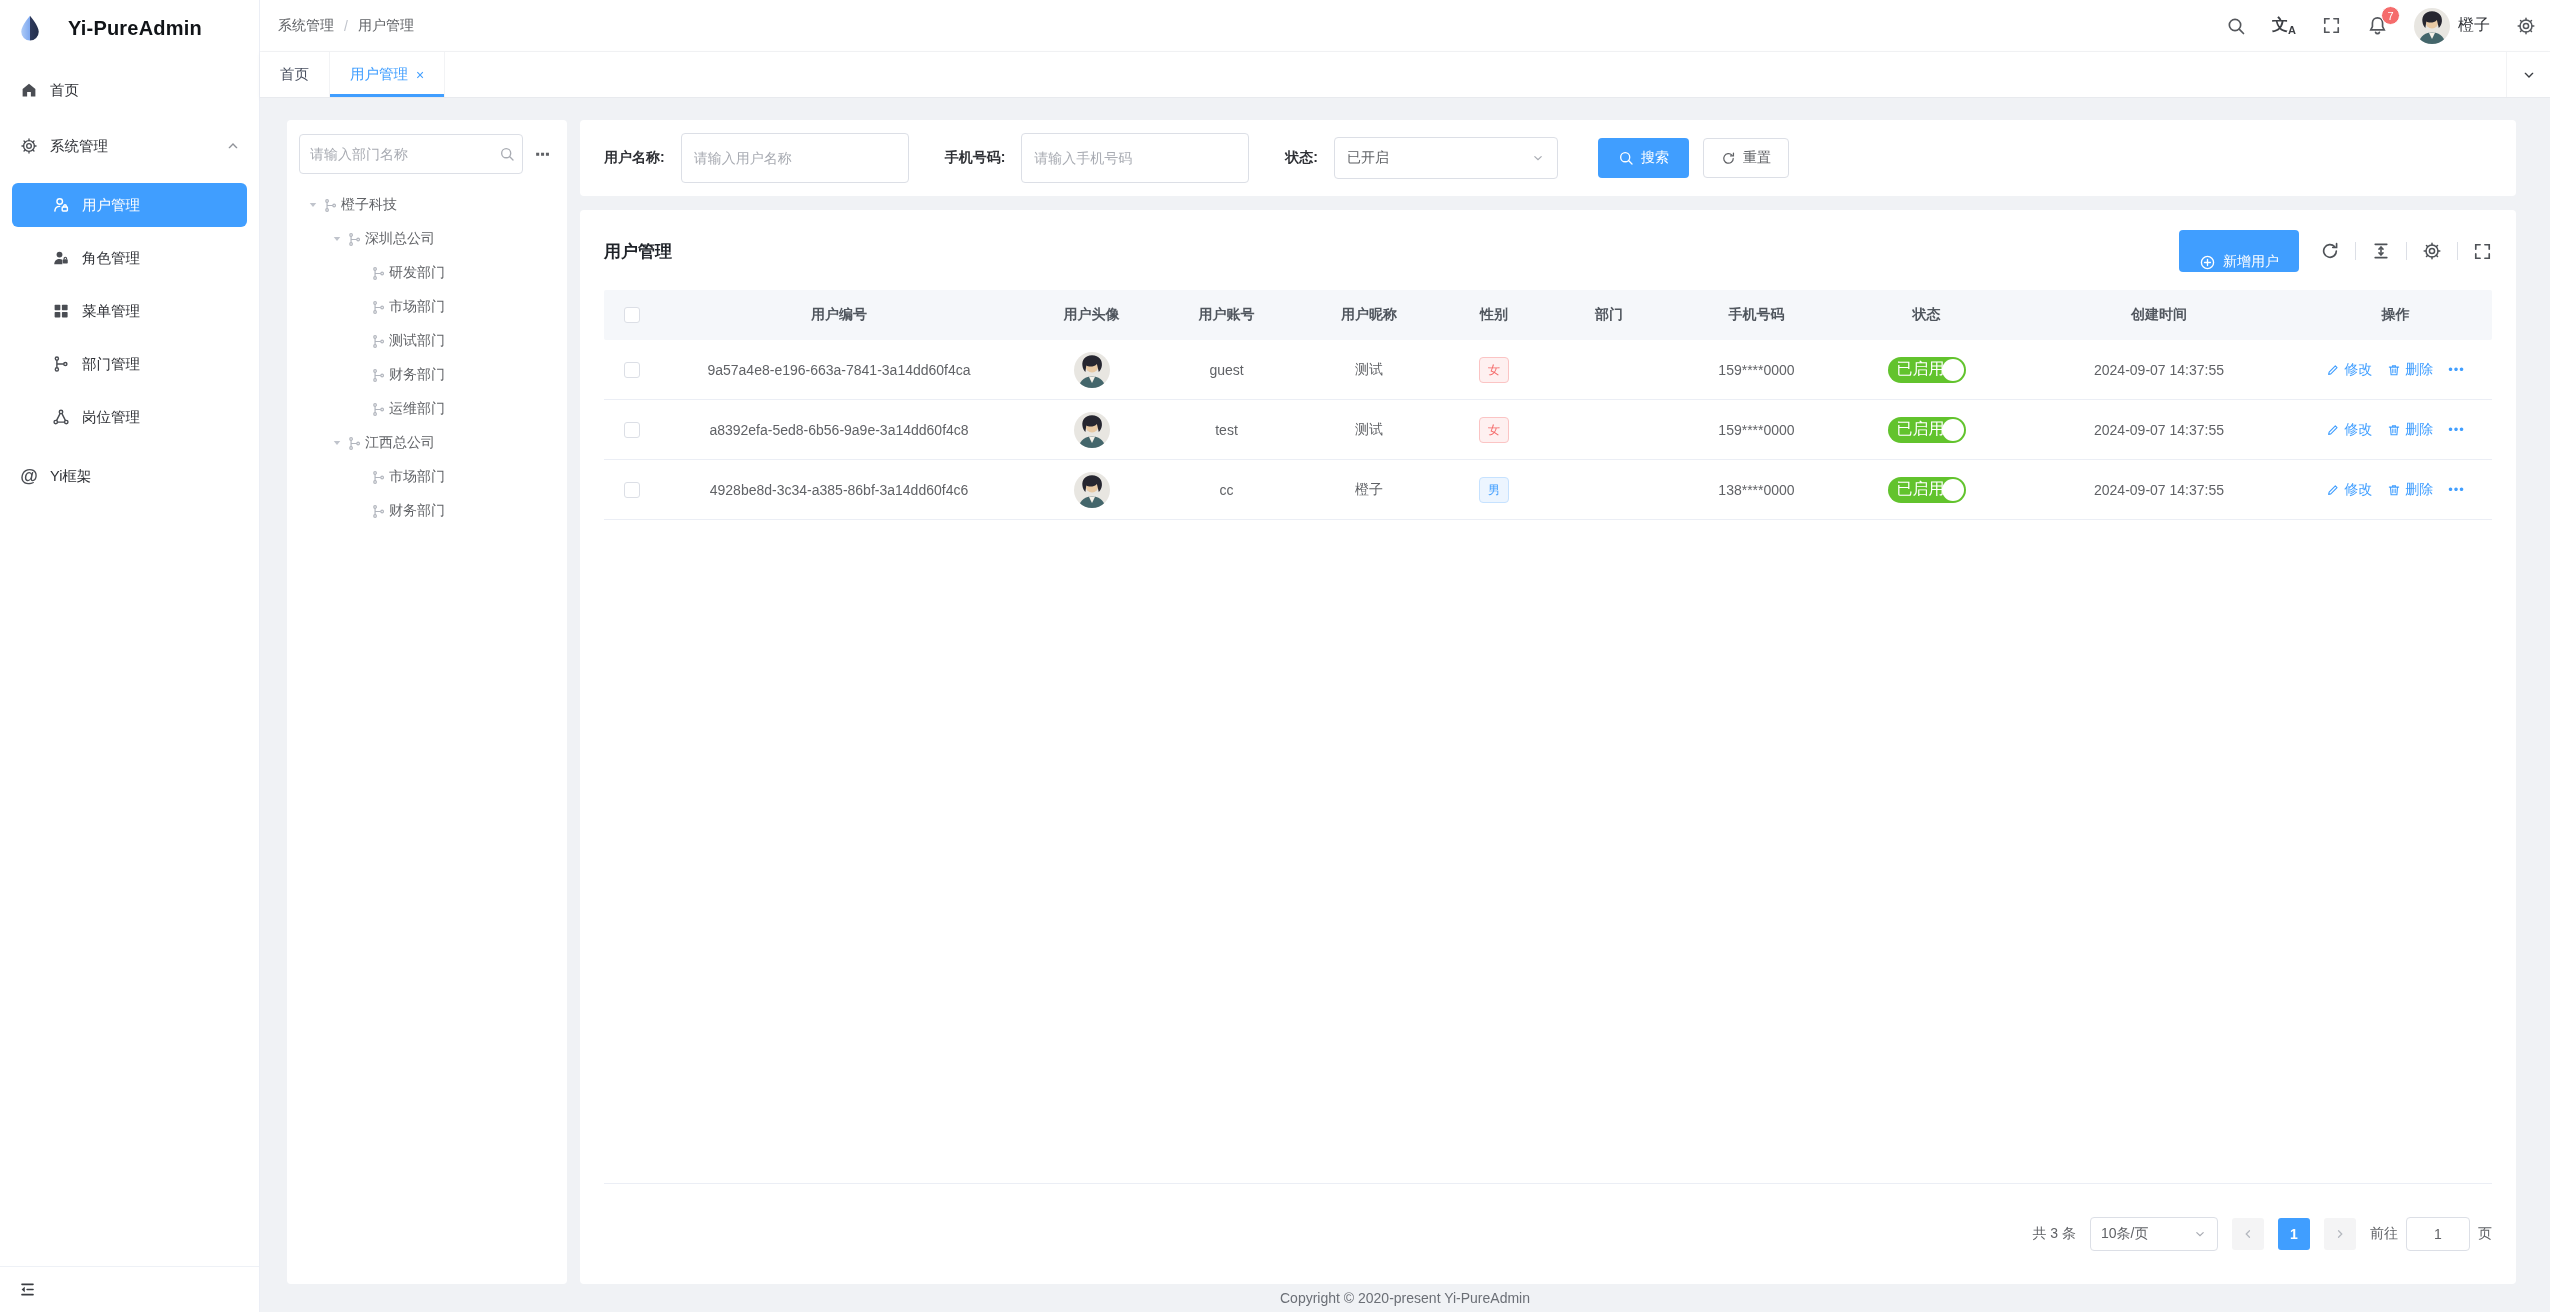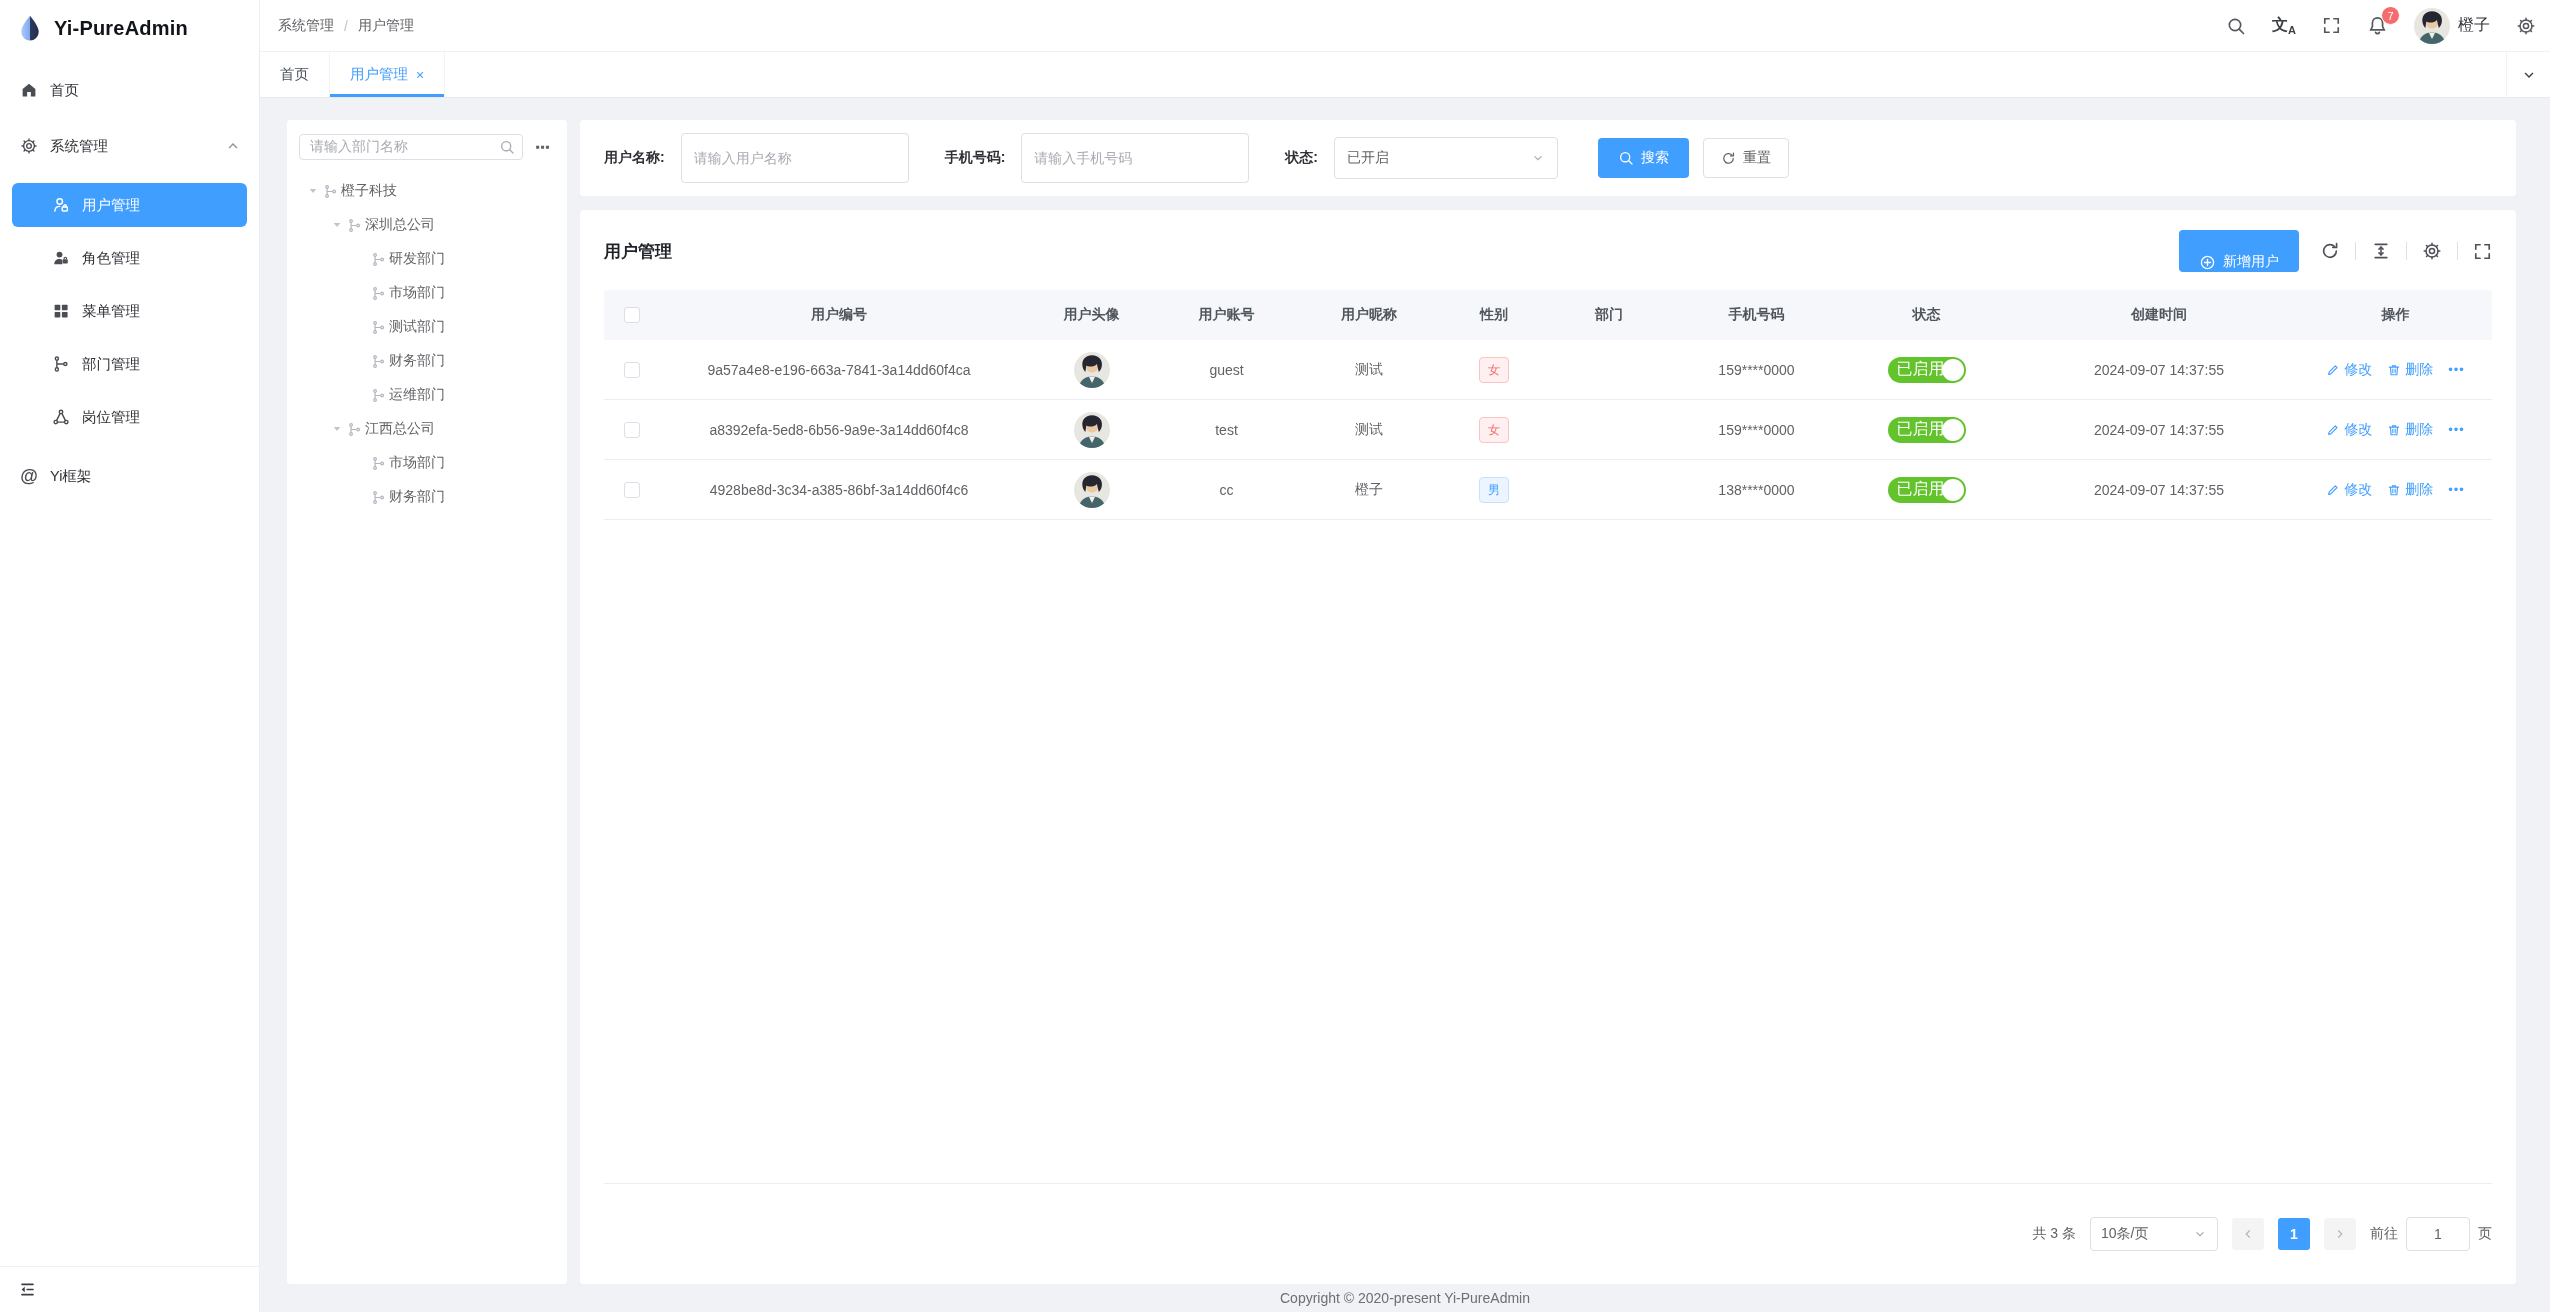--- a/index.html
+++ b/index.html
@@ -4,21 +4,21 @@
 <style>
   * { margin:0; padding:0; box-sizing:border-box; }
   html,body { width:2550px; height:1312px; overflow:hidden; }
   body { font-family:"Liberation Sans","DejaVu Sans",sans-serif; font-size:14px; color:#606266; background:#f0f2f5; }
   svg.ic { display:block; }
 
   .app { display:flex; width:100%; height:100%; }
 
   
   .sidebar { width:260px; height:100%; background:#fff; display:flex; flex-direction:column; border-right:1px solid #ebeef5; flex:0 0 260px; }
-  .logo-row { height:56px; display:flex; align-items:center; gap:10px; padding-left:16px; }
+  .logo-row { height:56px; display:flex; align-items:center; gap:24px; padding-left:16px; }
   .logo-title { font-size:20px; font-weight:bold; color:#111418; letter-spacing:.2px; }
   .menu { flex:1; padding-top:6px; overflow:hidden; }
   .menu-item { height:56px; display:flex; align-items:center; gap:12px; padding:0 20px; color:#2f3136; font-size:14.5px; position:relative; cursor:pointer; }
   .menu-item .mi-icon { color:#4a4d53; }
   .menu-chevron { position:absolute; right:18px; color:#909399; }
   .submenu-item { height:44px; margin:9px 12px; border-radius:6px; display:flex; align-items:center; gap:12px; padding-left:40px; color:#2f3136; font-size:14.5px; cursor:pointer; }
   .submenu-item .mi-icon { color:#4a4d53; }
   .submenu-item.active { background:#409eff; color:#fff; }
   .submenu-item.active .mi-icon { color:#fff; }
   .at-glyph { font-size:18px; font-weight:bold; color:#4a4d53; width:18px; text-align:center; }
@@ -52,21 +52,21 @@
   
   .content { flex:1; display:flex; flex-direction:column; background:#f0f2f5; min-height:0; }
   .content-row { flex:1; display:flex; gap:13px; padding:22px 34px 0 27px; min-height:0; }
 
   .card { background:#fff; border-radius:4px; }
 
   
   .tree-card { width:280px; flex:0 0 280px; padding:14px 12px; display:flex; flex-direction:column; }
   .tree-search-row { display:flex; align-items:center; gap:6px; margin-bottom:14px; }
   .tree-search { position:relative; flex:1; }
-  .tree-search input { width:100%; height:26px; border:1px solid #dcdfe6; border-radius:4px; padding:0 30px 0 10px; font-size:14px; color:#606266; outline:none; font-family:Liberation Serif, serif; }
+  .tree-search input { width:100%; height:40px; border:1px solid #dcdfe6; border-radius:4px; padding:0 30px 0 10px; font-size:14px; color:#606266; outline:none; font-family:Liberation Sans, sans-serif; }
   .tree-search input::placeholder { color:#a8abb2; }
   .tree-search .mag { position:absolute; right:8px; top:50%; transform:translateY(-50%); color:#a8abb2; }
   .tree-more { width:26px; height:26px; display:flex; align-items:center; justify-content:center; font-size:16px; font-weight:bold; color:#606266; letter-spacing:1px; cursor:pointer; line-height:6px; writing-mode:vertical-rl; }
   .tree-node { height:34px; display:flex; align-items:center; color:#606266; font-size:14px; cursor:pointer; }
   .tree-node .caret { width:20px; display:flex; justify-content:center; color:#c0c4cc; }
   .tree-node .tn-icon { color:#b1b5bd; margin-right:3px; }
   .tree-node.lvl1 { padding-left:4px; }
   .tree-node.lvl2 { padding-left:28px; }
   .tree-node.lvl3 { padding-left:72px; }
 

